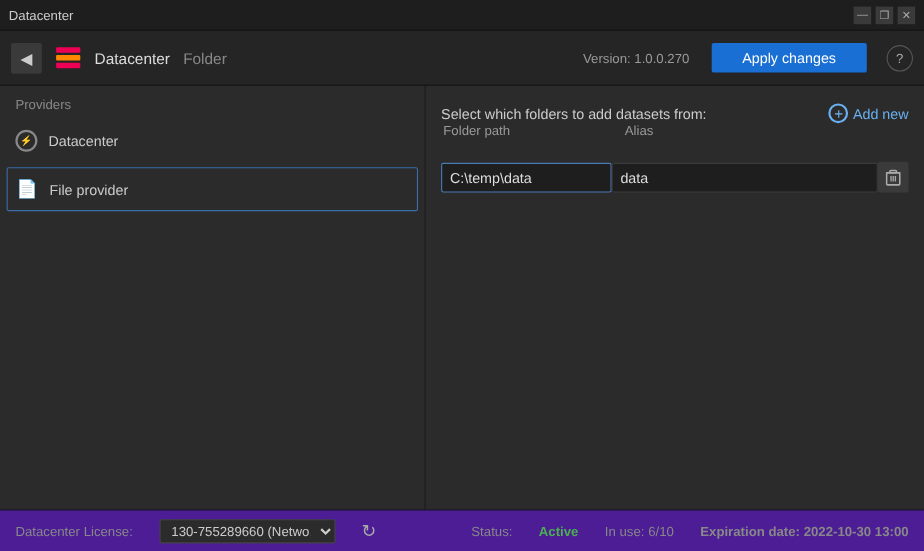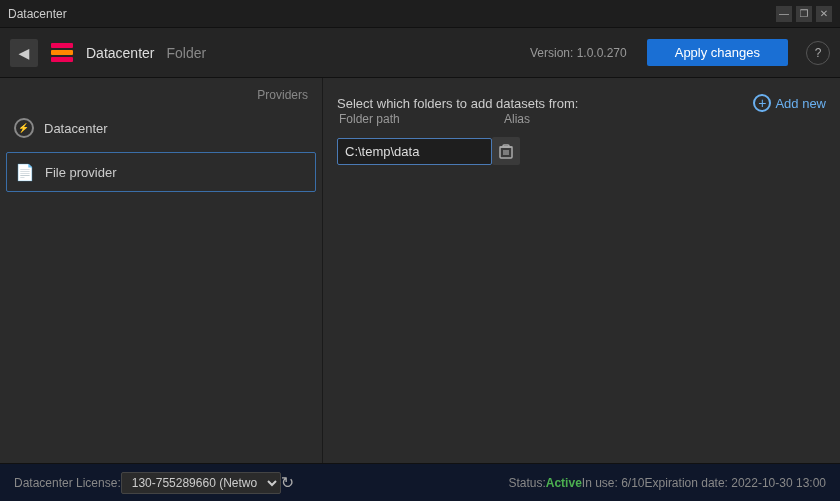--- a/index.html
+++ b/index.html
@@ -128,25 +128,24 @@
     }
 
     
     .main-layout {
       display: flex;
       height: calc(501px - 28px - 50px - 38px);
     }
 
     
     .sidebar {
-      width: 323px;
+      width: 387px;
       background: #2b2b2b;
       border-right: 1px solid #1a1a1a;
       padding: 0;
-      text-align: right;
     }
     .sidebar-section-title {
       padding: 10px 14px 6px 14px;
       font-size: 12px;
       color: #888;
       text-transform: none;
     }
     .sidebar-item {
       display: flex;
       align-items: center;
@@ -224,21 +223,21 @@
       align-items: center;
       justify-content: center;
       font-size: 14px;
       color: #6ab0f0;
       line-height: 1;
     }
 
     .folder-row-headers {
       display: flex;
       gap: 10px;
-      margin-bottom: 11px;
+      margin-bottom: 21px;
       padding: 0 2px;
     }
     .folder-header {
       font-size: 12px;
       color: #999;
     }
     .folder-header.path { width: 155px; }
     .folder-header.alias { flex: 1; }
 
     .folder-row {
@@ -275,26 +274,26 @@
       display: flex;
       align-items: center;
       justify-content: center;
       border-radius: 2px;
       font-size: 14px;
     }
 
     
     .footer-bar {
       height: 38px;
-      background: #0f172a;
+      background: #4c1d95;
       border-top: 1px solid #111;
       display: flex;
       align-items: center;
       padding: 0 14px;
-      gap: 0;
+      gap: 24px;
       font-size: 12px;
       color: #888;
     }
     .footer-license-label { color: #888; }
     .license-select {
       background: #2b2b2b;
       border: 1px solid #444;
       color: #ccc;
       padding: 2px 6px;
       font-size: 12px;
@@ -306,21 +305,21 @@
       background: transparent;
       border: none;
       color: #aaa;
       font-size: 16px;
       cursor: pointer;
     }
     .footer-spacer { flex: 1; }
     .status-label { color: #888; }
     .status-active { color: #4caf50; font-weight: 700; }
     .status-inuse { color: #888; }
-    .expiry { color: #888; }
+    .expiry { color: #888; font-weight: bold; }
   </style>
 </head>
 <body>
 
 <div class="title-bar">
   <div class="title-bar-left">
     <span>Datacenter</span>
   </div>
   <div class="title-bar-controls">
     <button class="title-btn">—</button>
@@ -375,20 +374,21 @@
         </button>
       </div>
 
       <div class="folder-row-headers">
         <div class="folder-header path">Folder path</div>
         <div class="folder-header alias">Alias</div>
       </div>
 
       <div class="folder-row">
         <input class="folder-input" type="text" value="C:\temp\data" style="">
+        <input class="alias-input" type="text" value="data" style="">
         <button class="delete-btn" title="Delete">
           <svg width="14" height="16" viewBox="0 0 14 16" fill="none" xmlns="http://www.w3.org/2000/svg">
             <rect x="1" y="4" width="12" height="11" rx="1" stroke="#aaa" stroke-width="1.5" fill="none"></rect>
             <rect x="4" y="2" width="6" height="2" rx="1" stroke="#aaa" stroke-width="1.5" fill="none"></rect>
             <line x1="0.5" y1="4" x2="13.5" y2="4" stroke="#aaa" stroke-width="1.5"></line>
             <line x1="5" y1="7" x2="5" y2="12" stroke="#aaa" stroke-width="1.2"></line>
             <line x1="7" y1="7" x2="7" y2="12" stroke="#aaa" stroke-width="1.2"></line>
             <line x1="9" y1="7" x2="9" y2="12" stroke="#aaa" stroke-width="1.2"></line>
           </svg>
         </button>

